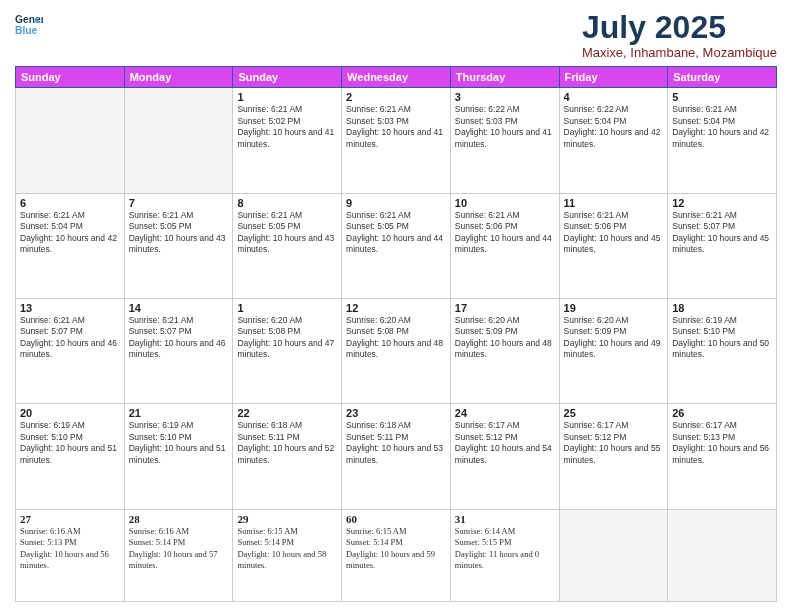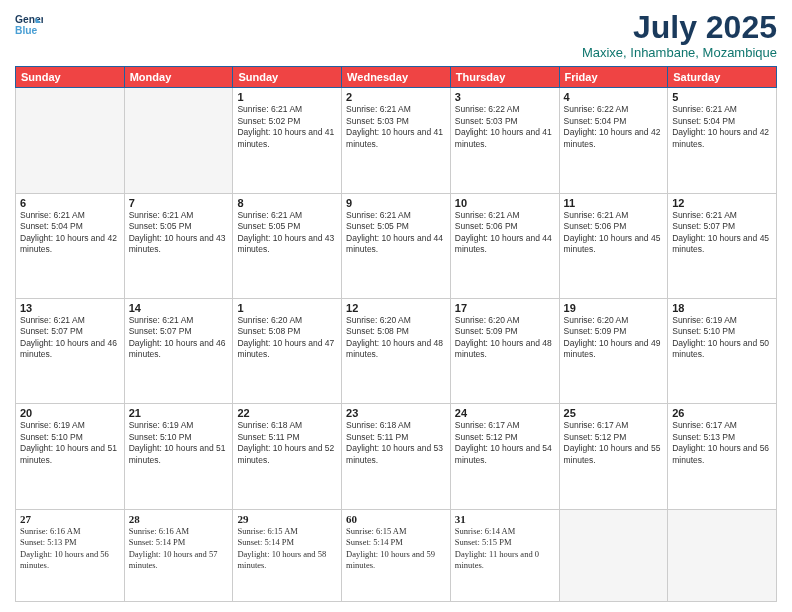--- a/index.html
+++ b/index.html
@@ -26,41 +26,41 @@
     .logo {
       display: flex;
       align-items: center;
       gap: 4px;
     }
     .logo-icon {
       width: 28px;
       height: 28px;
     }
     .title-block {
-      text-align: right;
+      text-align: left;
     }
     .month-title {
       font-size: 32px;
       font-weight: bold;
       color: #1a3a5c;
       line-height: 1.1;
     }
     .subtitle {
       font-size: 13px;
-      color: #0f766e;
+      color: #7f1d1d;
     }
     .calendar {
       flex: 1;
       border: 1px solid #ccc;
       border-collapse: collapse;
       width: 100%;
       table-layout: fixed;
     }
     .calendar th {
-      background-color: #ef4444;
+      background-color: #d946ef;
       color: white;
       font-size: 11px;
       font-weight: bold;
       padding: 4px 5px;
       text-align: left;
       border: 1px solid #2060a0;
     }
     .calendar td {
       border: 1px solid #ccc;
       vertical-align: top;

